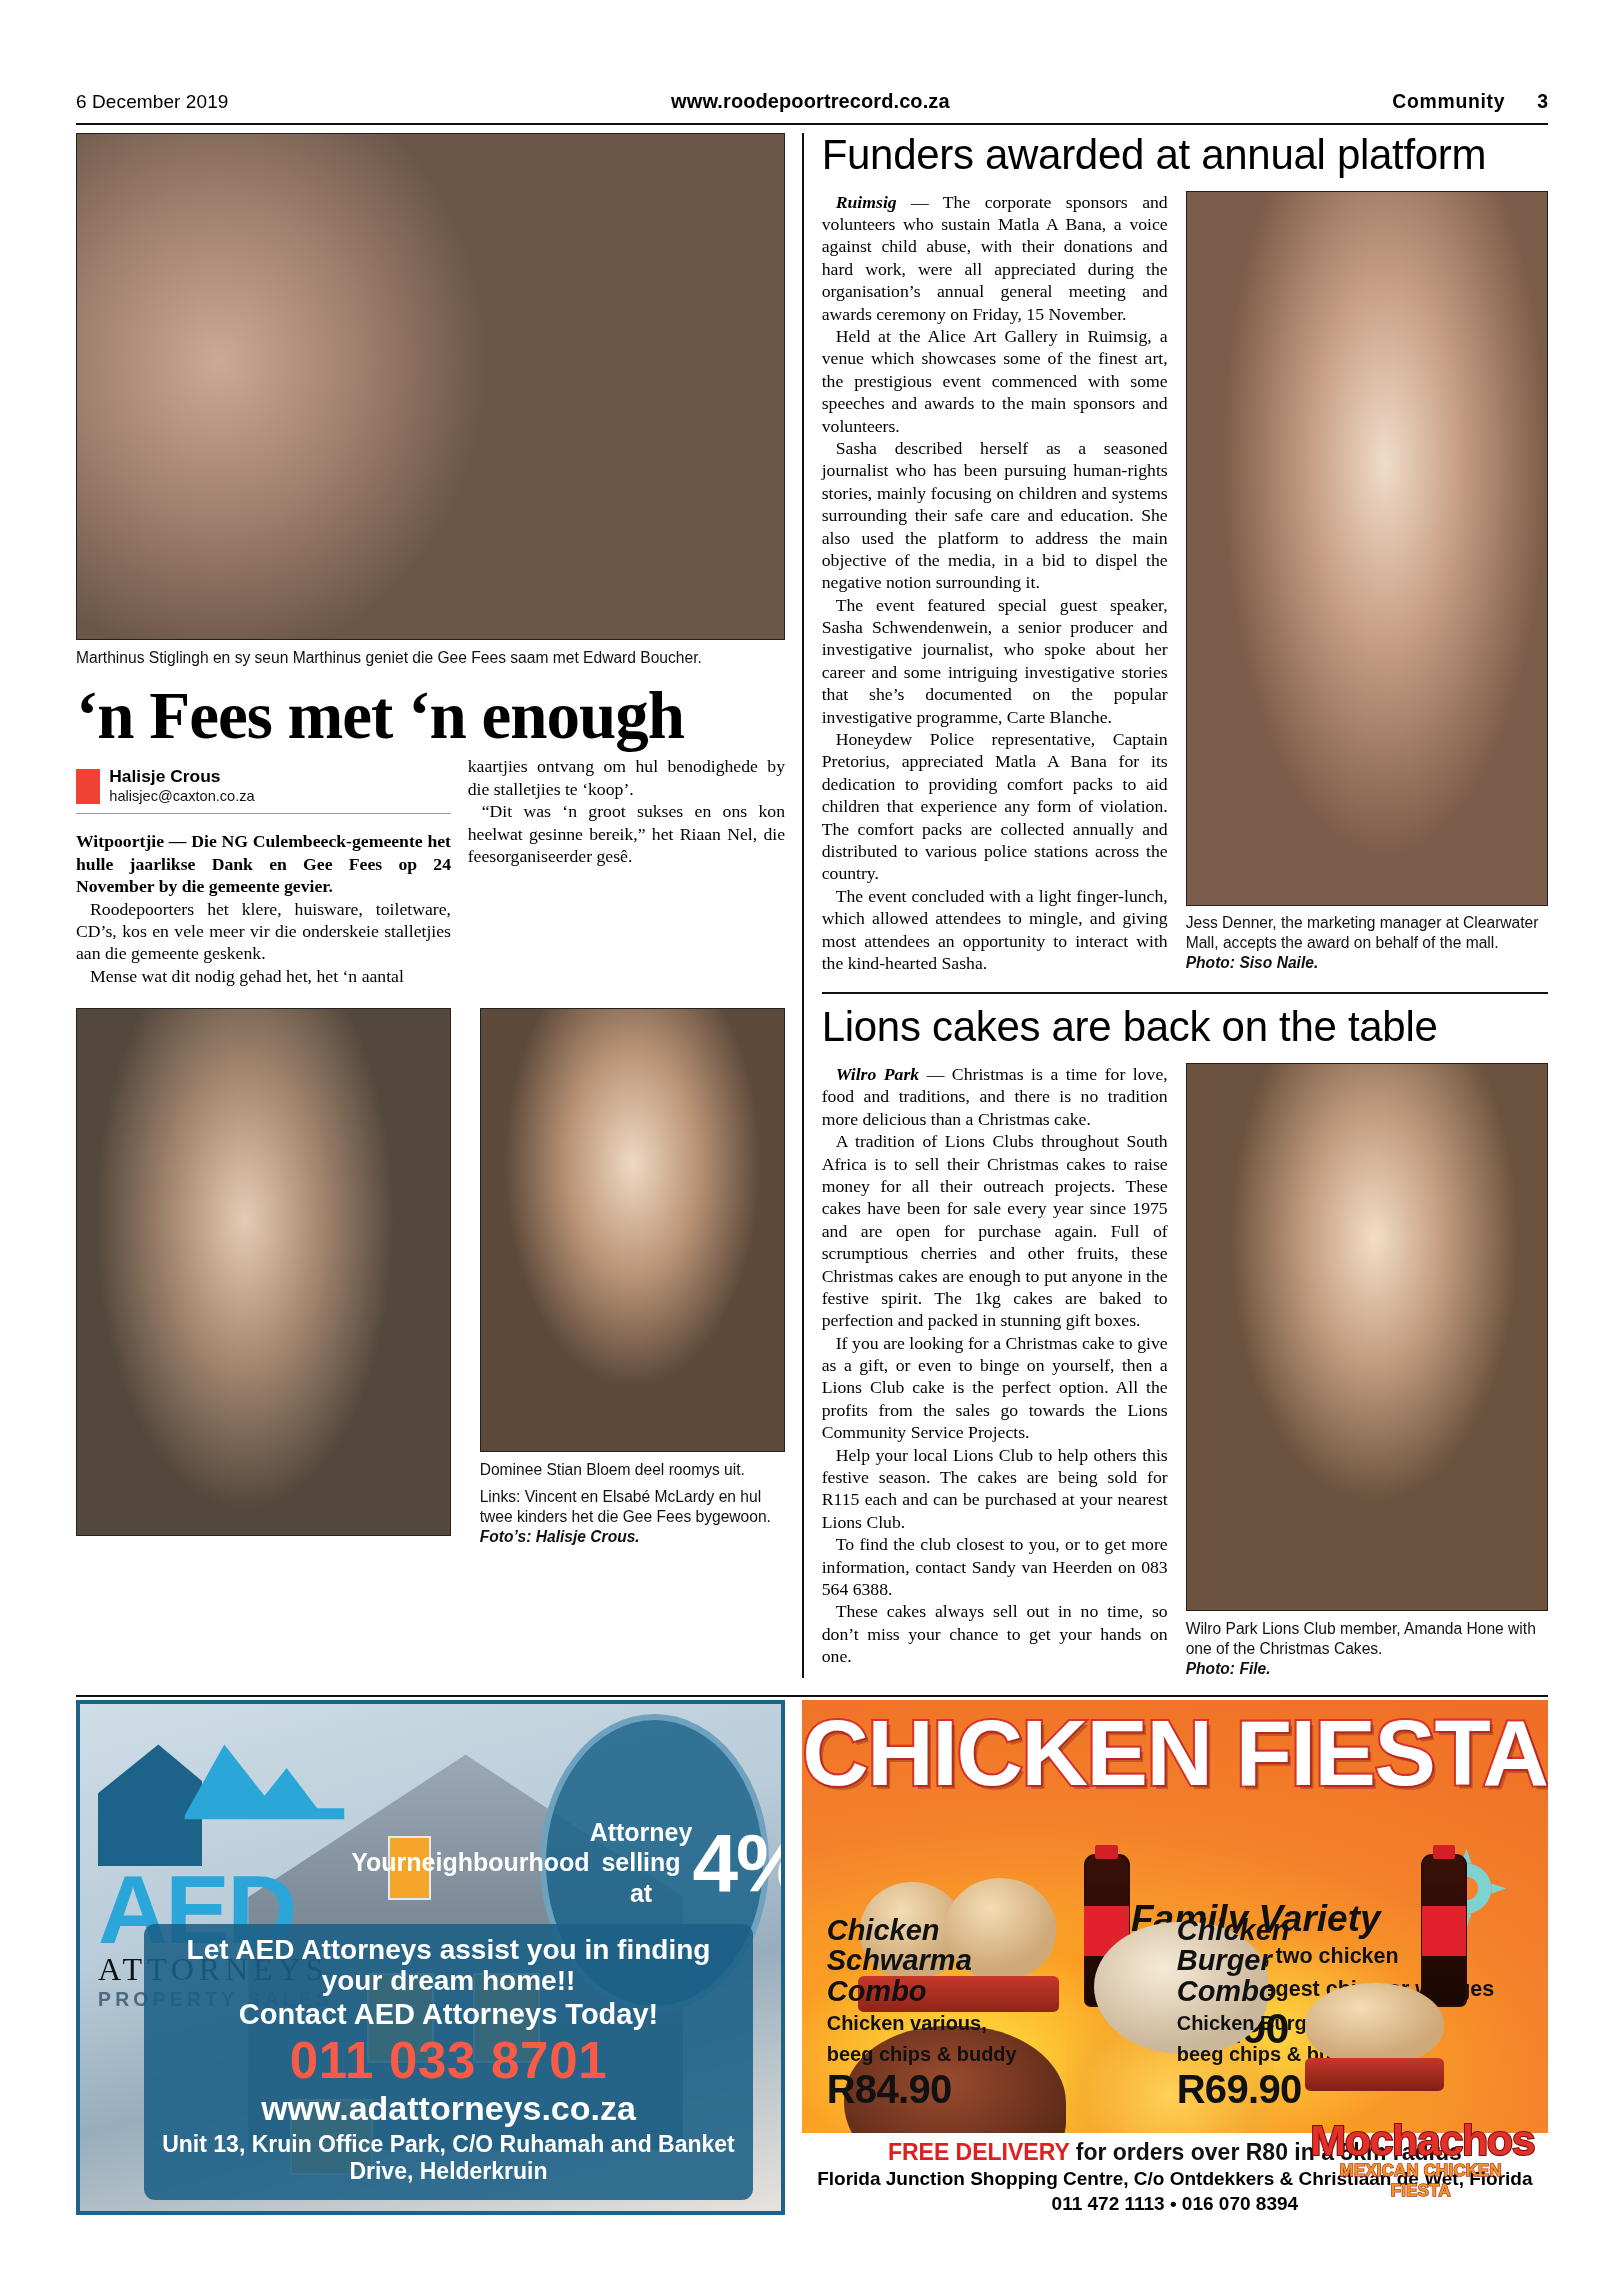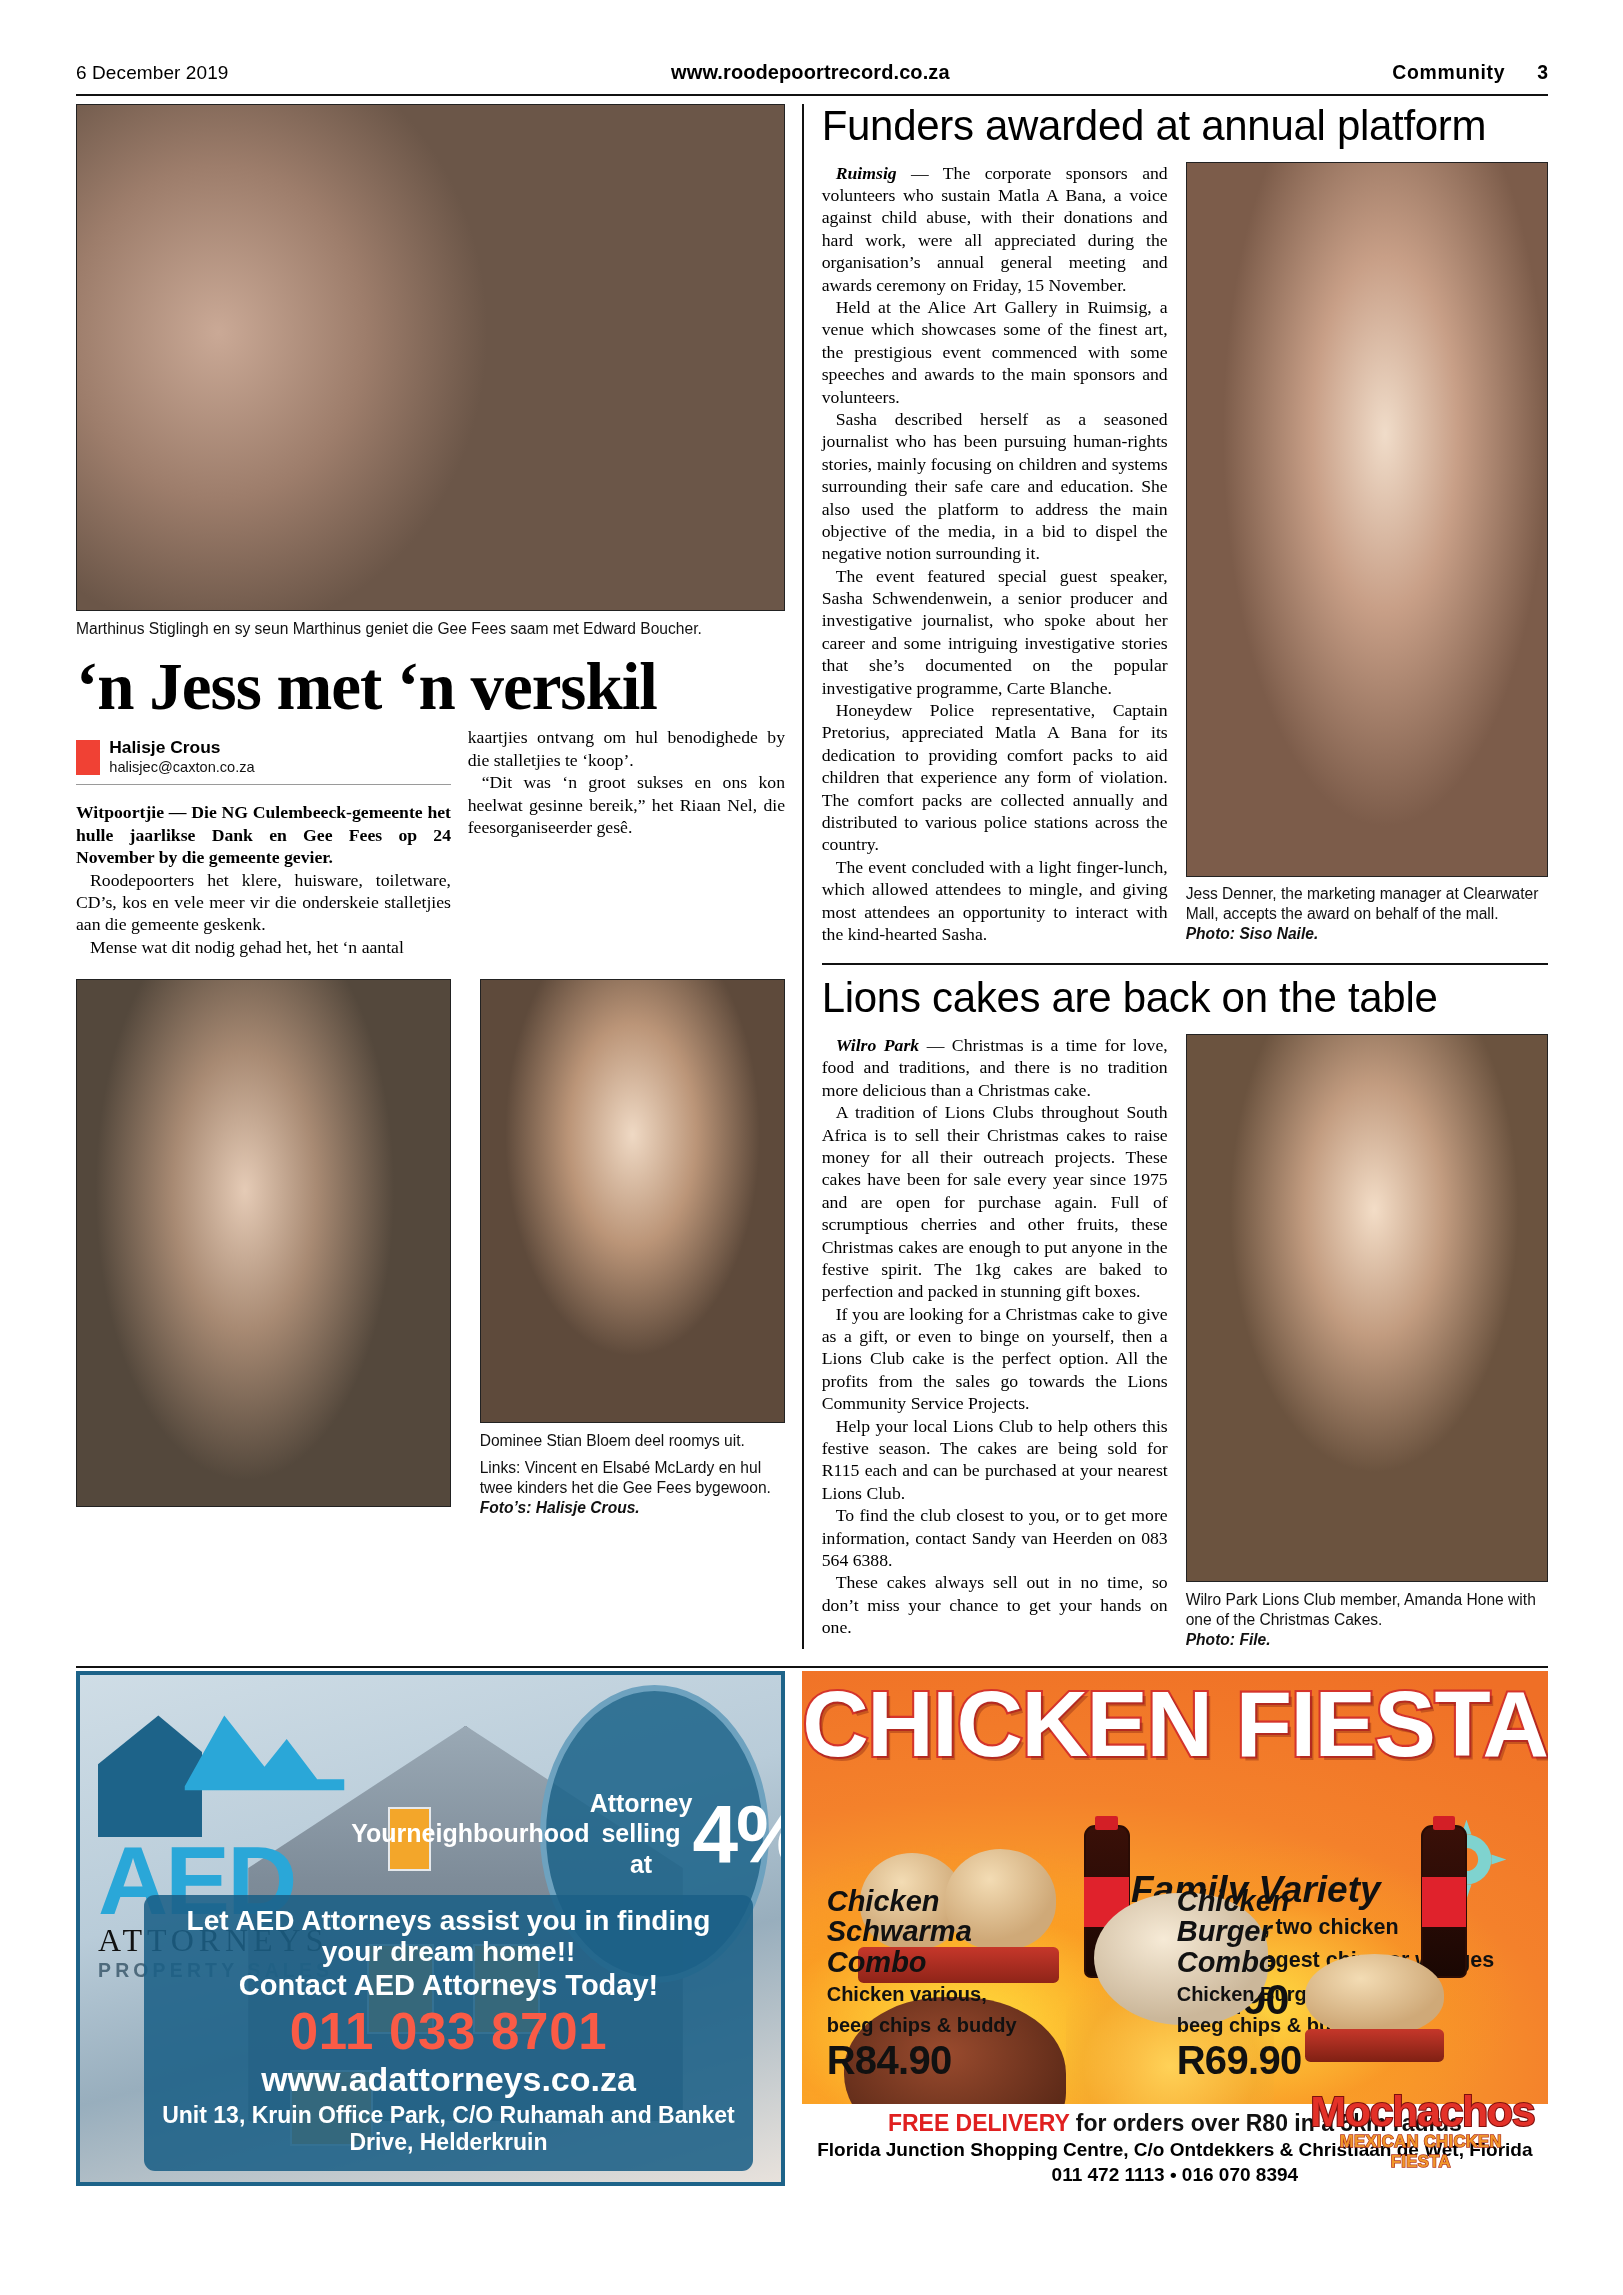--- a/index.html
+++ b/index.html
@@ -6,21 +6,21 @@
   html, body { margin:0; padding:0; }
   body {
     width:1624px; height:2295px;
     background:#ffffff;
     font-family:"Liberation Serif", serif;
     -webkit-font-smoothing:antialiased;
   }
   .page { position:relative; width:1624px; height:2295px; padding:0 76px; }
 
   
-  .masthead { display:flex; align-items:baseline; padding-top:61px; font-family:"Liberation Sans Narrow","Liberation Sans",sans-serif; }
+  .masthead { display:flex; align-items:baseline; padding-top:90px; font-family:"Liberation Sans Narrow","Liberation Sans",sans-serif; }
   .mh-date { font-size:19px; letter-spacing:0.1px; }
   .mh-url  { flex:1; text-align:center; font-size:20px; font-weight:700; letter-spacing:0.1px; }
   .mh-sec  { font-size:19.4px; font-weight:600; letter-spacing:0.7px; }
   .mh-pg   { font-size:19.4px; font-weight:600; margin-left:32px; }
   .mh-rule { border-top:2.8px solid #111; margin-top:9.7px; }
 
   
   .main { display:flex; margin-top:8.3px; }
   .left-panel { width:709px; }
   .gutter { width:16.7px; }
@@ -173,21 +173,21 @@
   </div>
   <div class="mh-rule"></div>
 
   <div class="main">
 
     <div class="left-panel">
 
       <div class="photo photo-main ph1"></div>
       <div class="cap">Marthinus Stiglingh en sy seun Marthinus geniet die Gee Fees saam met Edward Boucher.</div>
 
-      <div class="head-af">‘n Jess met ‘n verskil</div>
+      <div class="head-af">‘n Fees met ‘n enough</div>
 
       <div style="display:flex;">
         <div style="width:375px;">
           <div class="byline">
             <div class="sq"></div>
             <div class="who">
               <div class="nm">Halisje Crous</div>
               <div class="em">halisjec@caxton.co.za</div>
             </div>
           </div>

